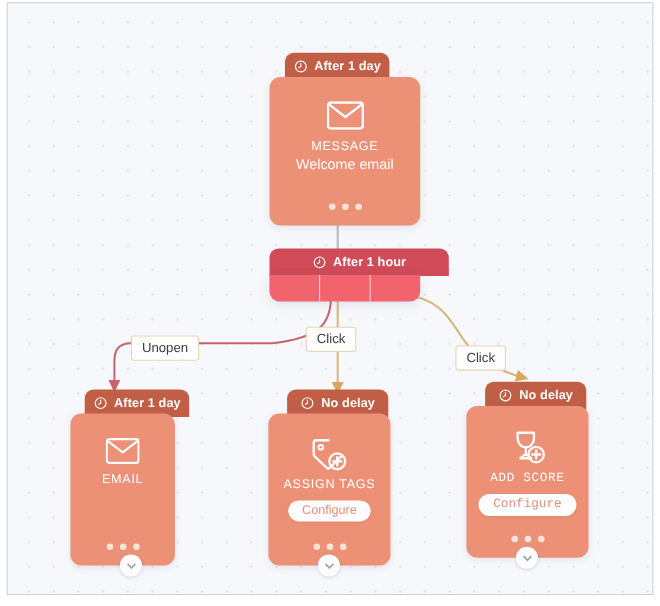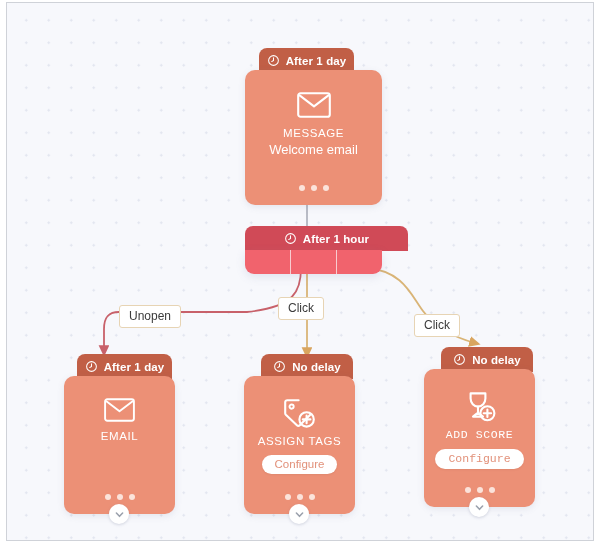--- a/index.html
+++ b/index.html
@@ -239,21 +239,21 @@
 
   <div class="node">
     <div class="node-header" style="left:70px; top:351px; width:95px;">
       <svg class="clock" viewBox="0 0 24 24">
         <circle cx="12" cy="12" r="9" fill="none" stroke="#ffffff" stroke-width="1.9"></circle>
         <path d="M12 7 L12 12 L8.6 14" fill="none" stroke="#ffffff" stroke-width="1.9" stroke-linecap="round" stroke-linejoin="round"></path>
       </svg>
       <span>After 1 day</span>
     </div>
 
-    <div class="node-body" style="left:57px; top:373px; width:111px; height:138px;">
+    <div class="node-body" style="left:57px; top:373px; width:95px; height:138px;">
       <svg class="node-icon" width="31" height="24" viewBox="0 0 34 26" style="margin-top:22px;">
         <rect x="1.2" y="1.2" width="31.6" height="23.6" rx="2.4" fill="none" stroke="#ffffff" stroke-width="2.1"></rect>
         <path d="M2.6 3.4 L17 14.4 L31.4 3.4" fill="none" stroke="#ffffff" stroke-width="2.1" stroke-linecap="round" stroke-linejoin="round"></path>
       </svg>
       <div class="node-kind" style="margin-top:8px;">EMAIL</div>
       <div class="dots">
         <i></i>
           <i></i>
           <i></i>
       </div>

